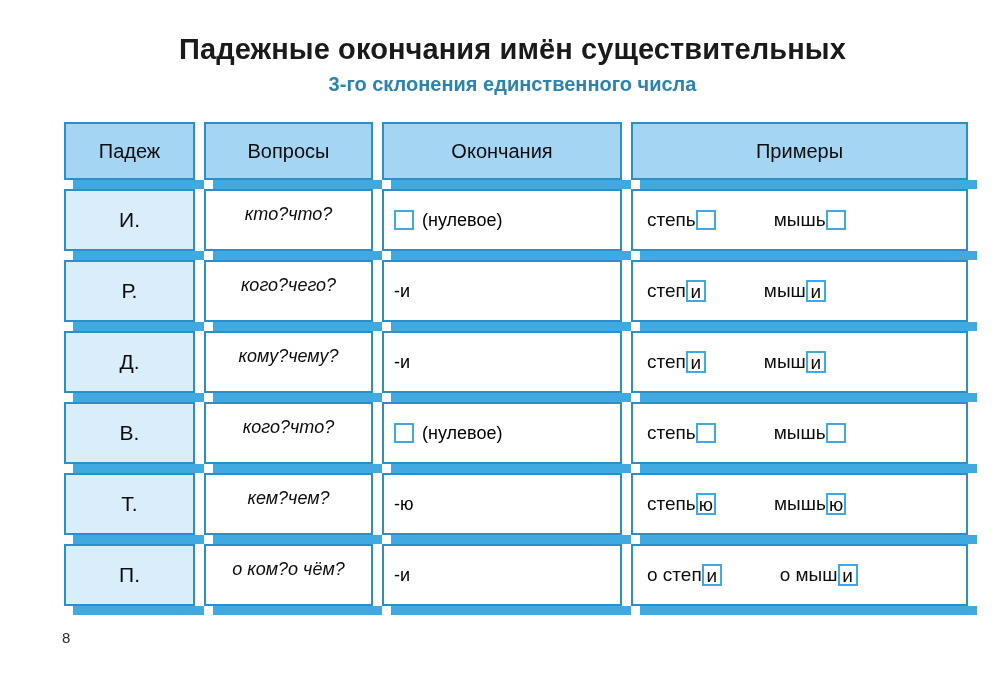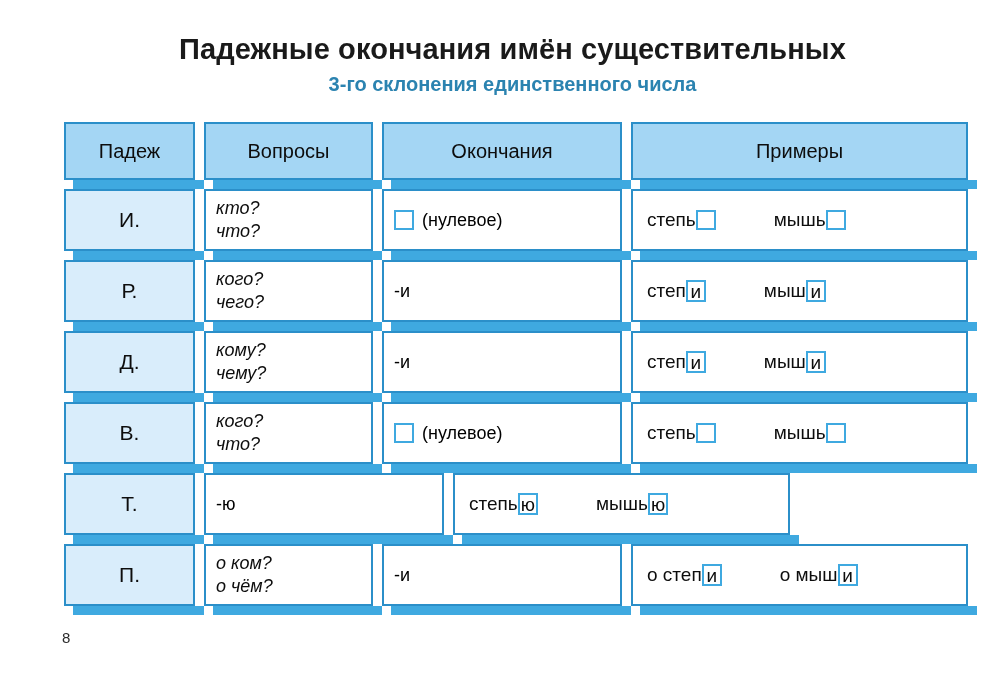--- a/index.html
+++ b/index.html
@@ -105,21 +105,21 @@
 
   .body .c-case {
     background: #d9edfb;
     justify-content: center;
   }
   .case-label {
     font-size: 21px;
     color: #0d0d0d;
   }
 
-  .quest-cell { flex-direction: column; align-items: flex-start; justify-content: center; }
+  .quest-cell { flex-direction: row; align-items: flex-start; justify-content: center; }
   .quest-line {
     font-style: italic;
     font-size: 18px;
     color: #0d0d0d;
     line-height: 1.28;
   }
 
   .end-text {
     font-size: 18px;
     color: #000000;
@@ -347,20 +347,26 @@
       </div>
     </div>
 
     <div class="row">
       <div class="cellwrap">
         <div class="cell c-case">
           <span class="case-label">Т.</span>
         </div>
       </div>
       <div class="cellwrap">
+        <div class="cell c-quest quest-cell">
+          <span class="quest-line">кем?</span>
+          <span class="quest-line">чем?</span>
+        </div>
+      </div>
+      <div class="cellwrap">
         <div class="cell c-end">
           <span class="end-text">-ю</span>
         </div>
       </div>
       <div class="cellwrap">
         <div class="cell c-ex">
           <span class="ex-inner">
             <span class="ex-word">
               <span>степь</span>
               <span class="end-box">ю</span>

